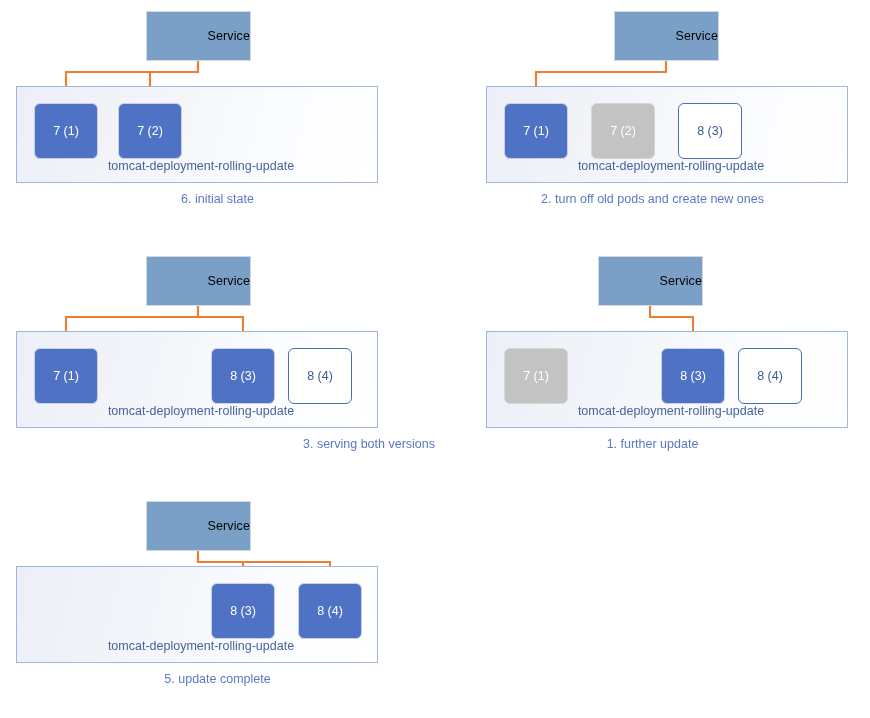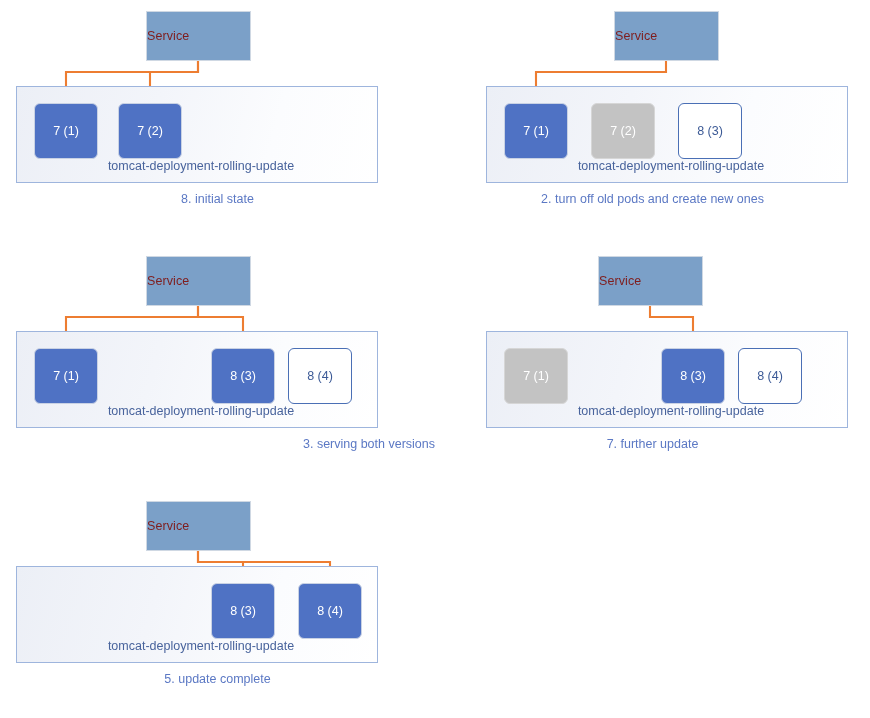--- a/index.html
+++ b/index.html
@@ -31,22 +31,22 @@
   
   .service-box {
     position: absolute;
     width: 105px;
     height: 50px;
     background: #7ba0c8;
     border: 1px solid #cfd8e3;
     box-sizing: border-box;
     display: flex;
     align-items: center;
-    justify-content: flex-start;
-    color: #7f1d1d;
+    justify-content: flex-end;
+    color: #000000;
     font-size: 12.5px;
     letter-spacing: 0.1px;
   }
 
   
   .deployment {
     position: absolute;
     box-sizing: border-box;
     border: 1px solid #9eb5dd;
     background: linear-gradient(105deg, #eceff6 0%, #f3f5fa 38%, #fbfcfe 70%, #ffffff 100%);
@@ -133,21 +133,21 @@
       <div class="deployment-label">tomcat-deployment-rolling-update</div>
     </div>
 
     <div class="pod active" style="left:34px; top:103px;">
       <span>7 (1)</span>
     </div>
     <div class="pod active" style="left:118px; top:103px;">
       <span>7 (2)</span>
     </div>
 
-    <div class="caption" style="left:0px; top:192px; width:435px;">8. initial state</div>
+    <div class="caption" style="left:0px; top:192px; width:435px;">6. initial state</div>
   </div>
 
   <div class="panel" style="left:435px; top:0px;">
 
     <svg class="conn" style="left:0; top:0;" width="435" height="230">
       <defs>
         <marker id="ah2" markerWidth="9" markerHeight="9" refX="4.2" refY="7.4" orient="auto" markerUnits="userSpaceOnUse">
           <path d="M0.3,0.6 L8.1,0.6 L4.2,7.8 Z" fill="#ed7d31"></path>
         </marker>
       </defs>
@@ -230,21 +230,21 @@
     <div class="pod terminating" style="left:69px; top:103px;">
       <span>7 (1)</span>
     </div>
     <div class="pod active" style="left:226px; top:103px;">
       <span>8 (3)</span>
     </div>
     <div class="pod pending" style="left:303px; top:103px;">
       <span>8 (4)</span>
     </div>
 
-    <div class="caption" style="left:0px; top:192px; width:435px;">7. further update</div>
+    <div class="caption" style="left:0px; top:192px; width:435px;">1. further update</div>
   </div>
 
   <div class="panel" style="left:0px; top:490px;">
 
     <svg class="conn" style="left:0; top:0;" width="435" height="228">
       <defs>
         <marker id="ah5" markerWidth="9" markerHeight="9" refX="4.2" refY="7.4" orient="auto" markerUnits="userSpaceOnUse">
           <path d="M0.3,0.6 L8.1,0.6 L4.2,7.8 Z" fill="#ed7d31"></path>
         </marker>
       </defs>

